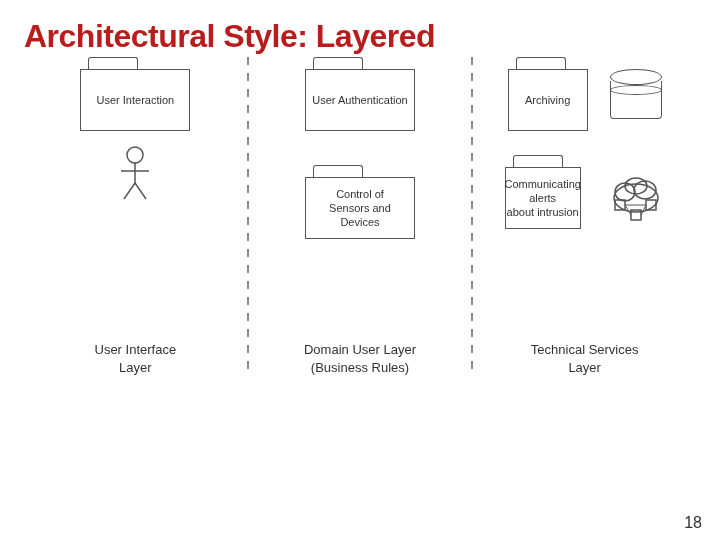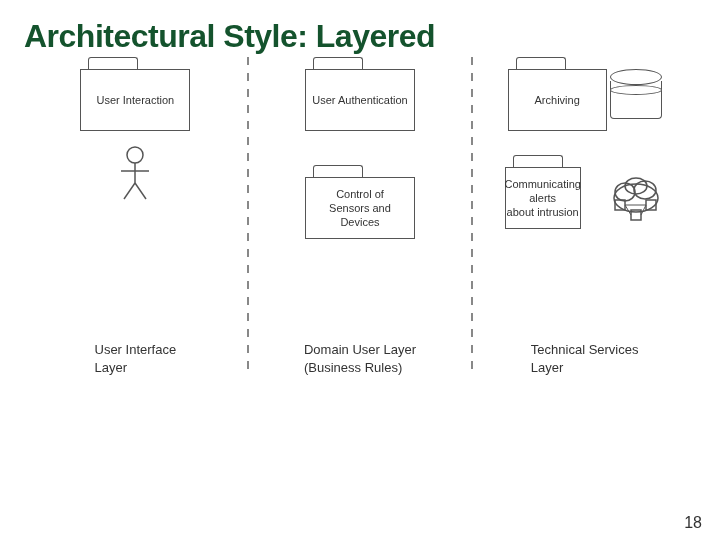--- a/index.html
+++ b/index.html
@@ -15,21 +15,21 @@
     .page {
       width: 720px;
       height: 540px;
       position: relative;
       padding: 18px 24px 10px 24px;
     }
 
     .title {
       font-size: 32px;
       font-weight: bold;
-      color: #14532d;
+      color: #b91c1c;
       margin-bottom: 2px;
       letter-spacing: -0.5px;
     }
 
     .subtitle-bar {
       display: flex;
       align-items: center;
       margin-bottom: 14px;
     }
     .subtitle-line {
@@ -106,21 +106,21 @@
       border: 1.5px solid #555;
       border-radius: 50%;
       background: #fff;
       position: absolute;
       top: 16px;
     }
 
     .layer-label {
       font-size: 13px;
       color: #333;
-      text-align: left;
+      text-align: center;
       line-height: 1.4;
     }
 
     .page-num {
       position: absolute;
       bottom: 8px;
       right: 18px;
       font-size: 16px;
       color: #333;
     }
@@ -228,21 +228,21 @@
       </div>
     </div>
 
     <div class="dashed-sep"></div>
 
     <div class="col-inner">
 
       <div class="archiving-row">
         <div class="folder" style="width:96px">
           <div class="folder-tab"></div>
-          <div class="folder-body" style="width:99px">
+          <div class="folder-body" style="width:80px">
             <span class="folder-label">Archiving</span>
           </div>
         </div>
 
         <div style="position:relative;width:52px;height:62px;margin-top:12px">
           <div class="cylinder-body"></div>
           <div class="cylinder-top"></div>
           <div class="cylinder-mid"></div>
         </div>
       </div>

